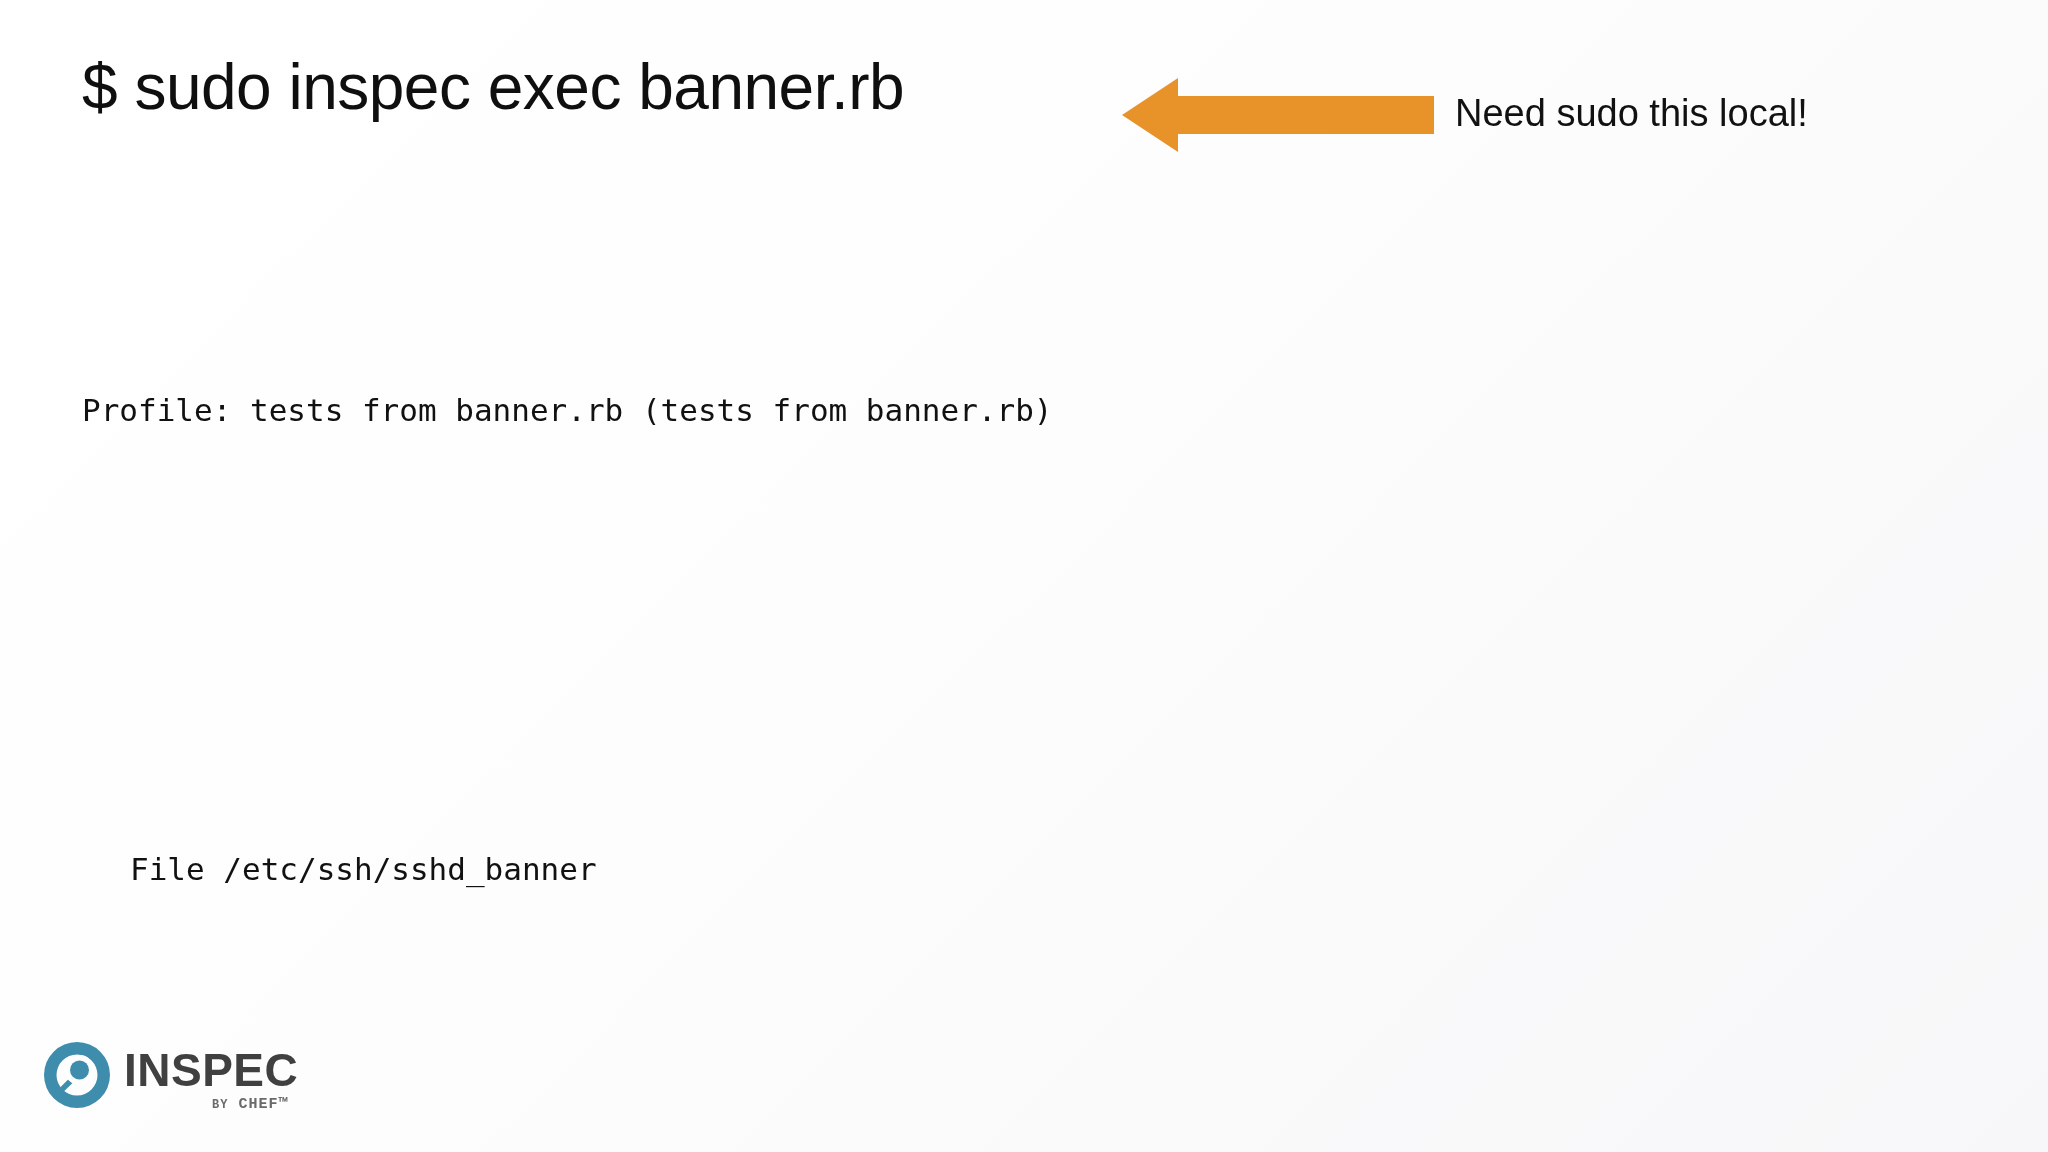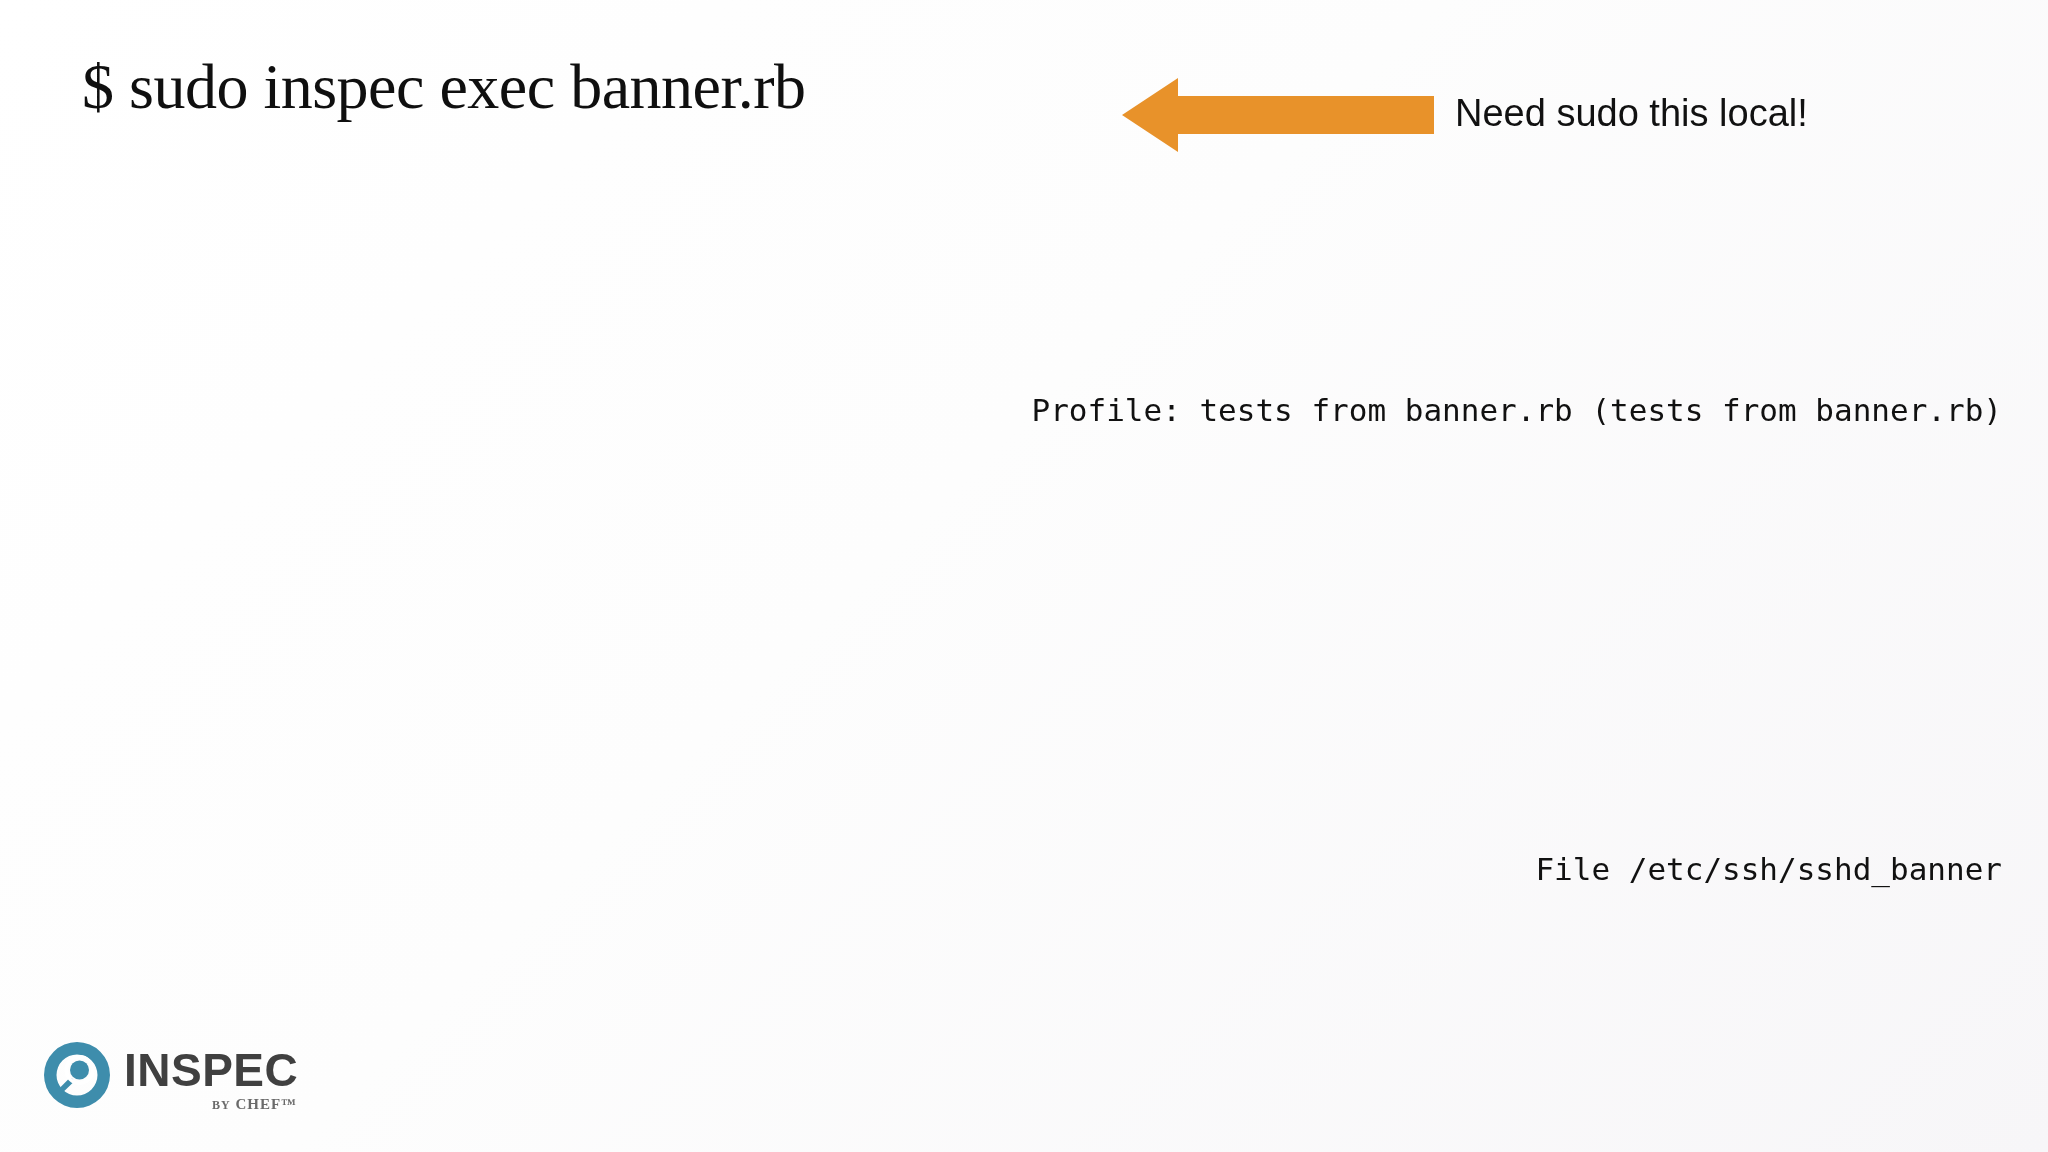--- a/index.html
+++ b/index.html
@@ -21,21 +21,21 @@
     position: absolute;
     left: 82px;
     top: 48px;
     width: 1900px;
     height: 110px;
   }
   .cmd-title {
     position: absolute;
     left: 0;
     top: 0;
-    font-family: Liberation Serif, serif;
+    font-family: Liberation Sans, sans-serif;
     font-size: 64px;
     font-weight: 400;
     color: #0f0f0f;
     letter-spacing: -0.5px;
     white-space: nowrap;
     line-height: 78px;
   }
 
   
   .arrow-wrap {
@@ -66,21 +66,20 @@
     top: 232px;
     width: 1920px;
     font-family: "DejaVu Sans Mono", "Liberation Mono", monospace;
     font-size: 31px;
     line-height: 51px;
     color: #111111;
     white-space: pre-wrap;
   }
   .tline {
     white-space: pre;
-    text-align: right;
   }
   .spacer {
     height: 51px;
   }
   .indent-1 { padding-left: 48px; }
   .plain  { color: #111111; }
 
   
   .logo {
     position: absolute;
@@ -104,21 +103,21 @@
     font-size: 46px;
     font-weight: 700;
     letter-spacing: 0.5px;
     color: #404040;
     line-height: 48px;
   }
   .logo-sub {
     position: absolute;
     left: 168px;
     top: 58px;
-    font-family: Liberation Serif, serif;
+    font-family: Liberation Mono, monospace;
     font-size: 15px;
     font-weight: 700;
     letter-spacing: 1px;
     color: #6a6a6a;
     white-space: nowrap;
   }
   .logo-sub .by { font-size: 12px; font-weight: 700; }
 </style>
 </head>
 <body>

